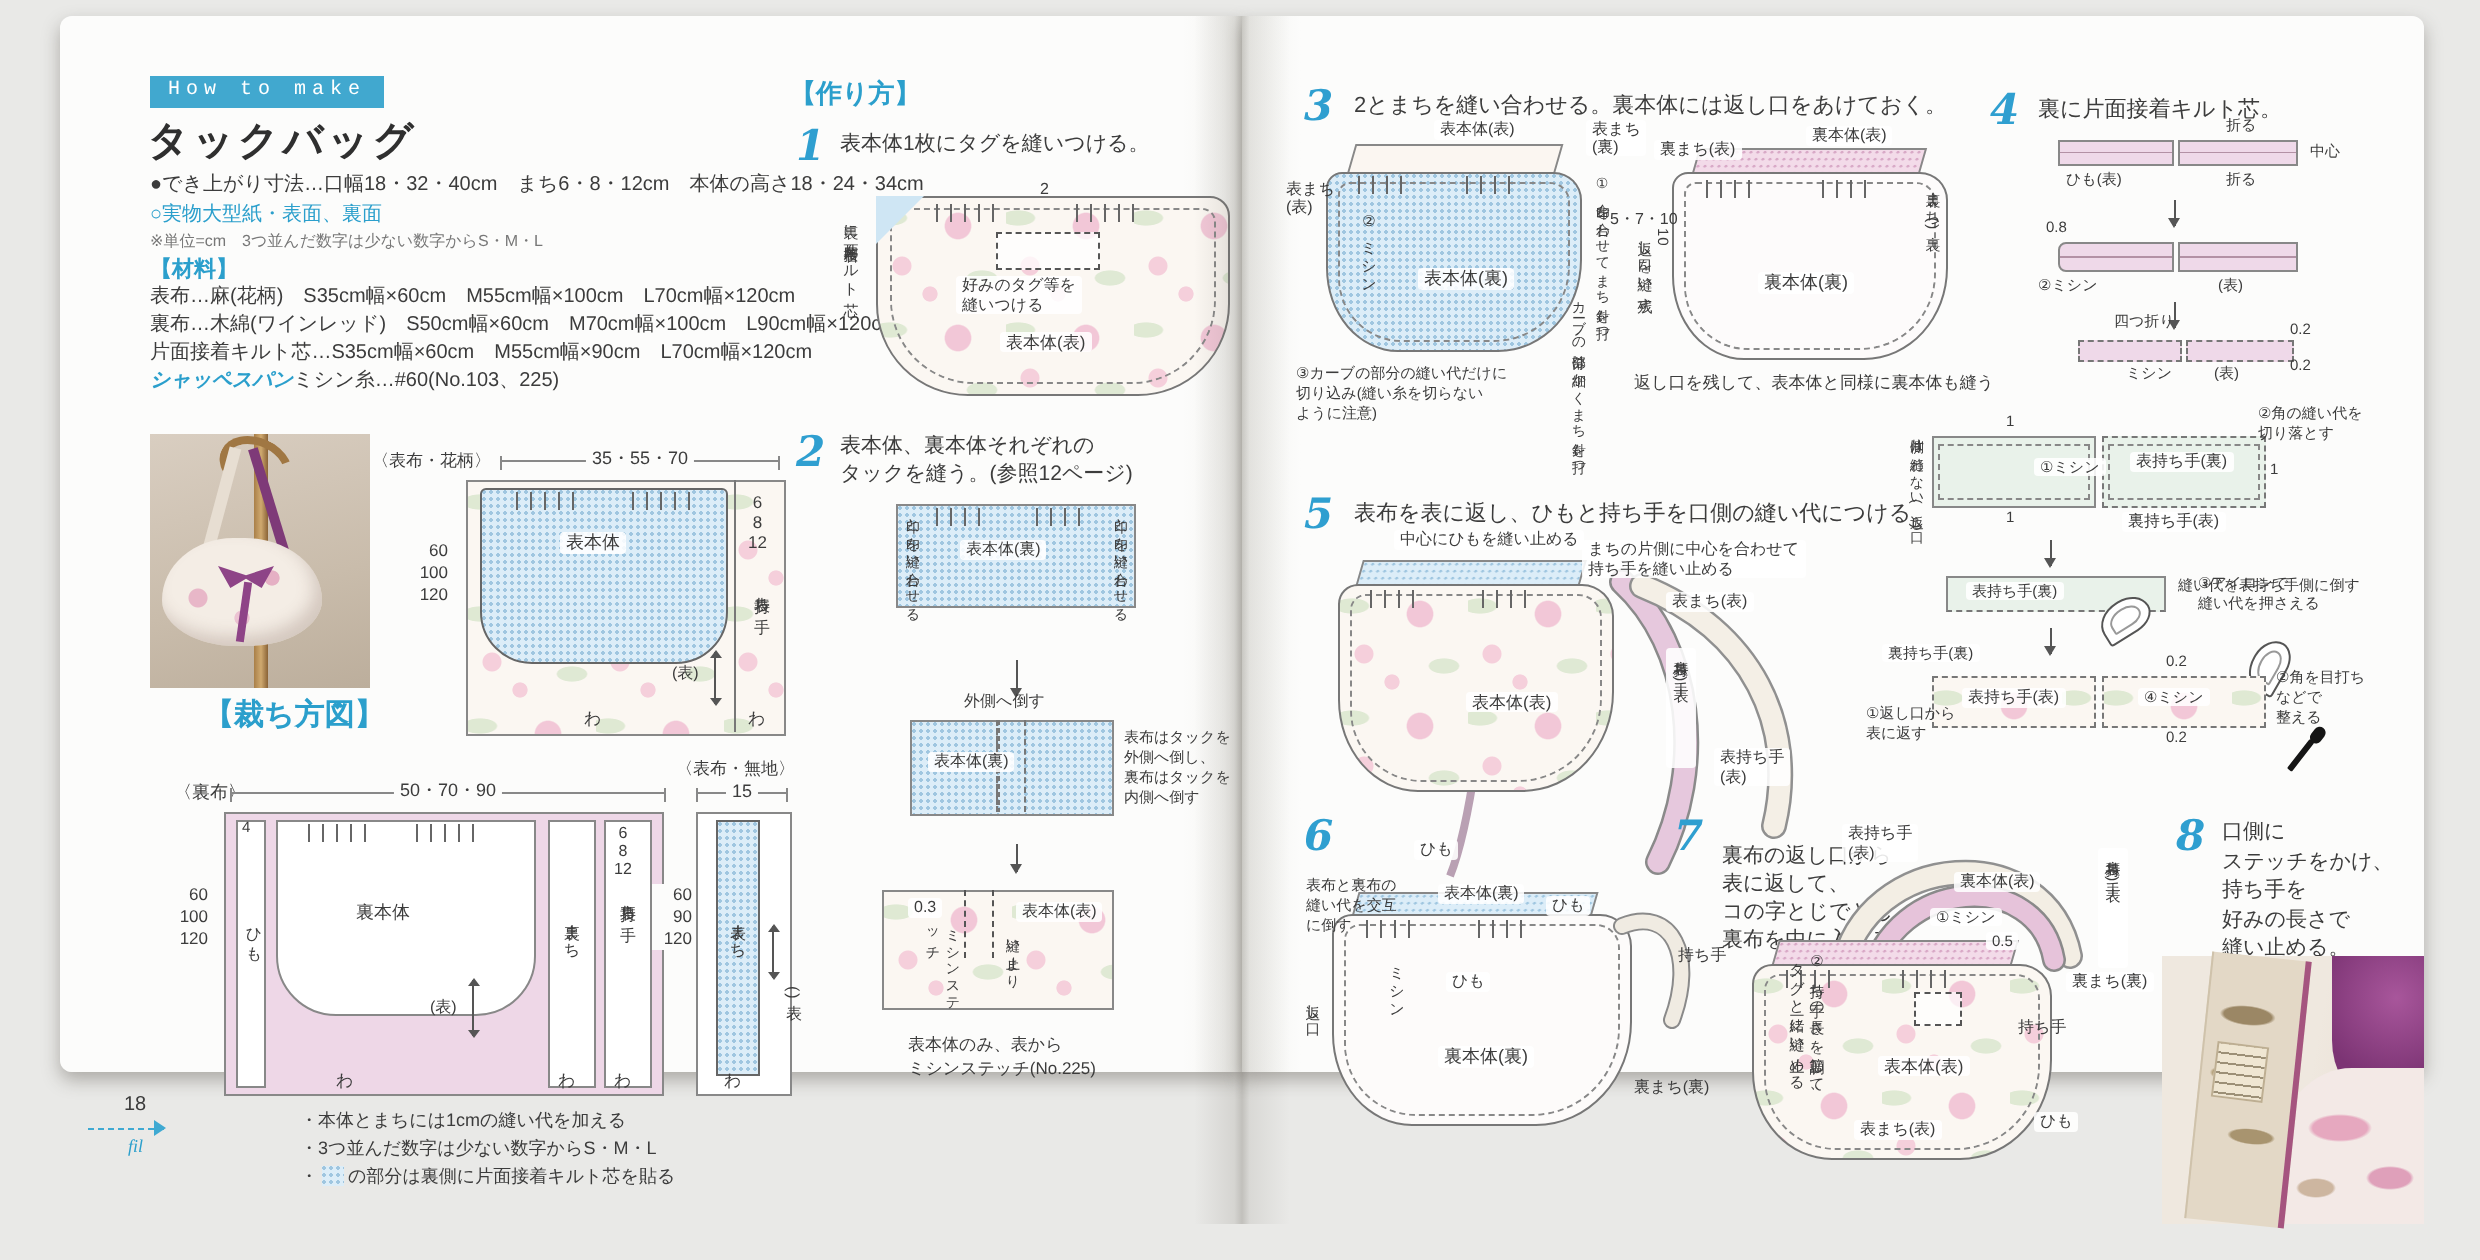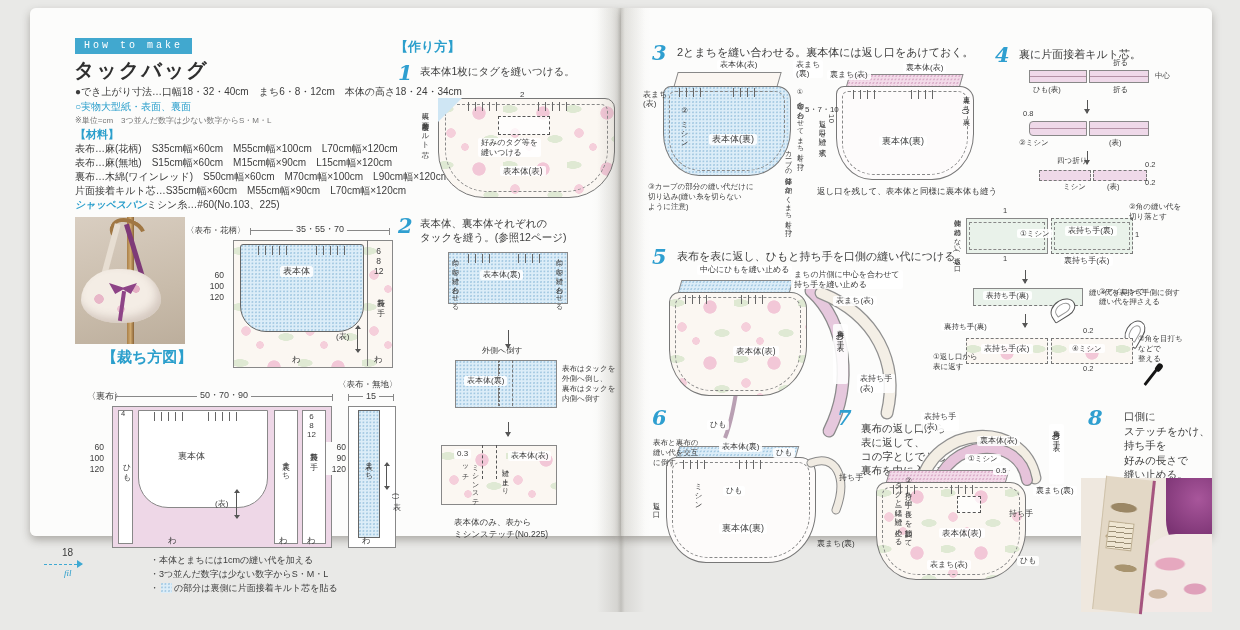--- a/index.html
+++ b/index.html
@@ -97,21 +97,20 @@
 <div class="page page-left">
 
   <span class="a badge" style="left:45px;top:30px">How to make</span>
   <div class="a title" style="left:44px;top:49px">タックバッグ</div>
   <div class="a t10" style="left:45px;top:77px">●でき上がり寸法…口幅18・32・40cm　まち6・8・12cm　本体の高さ18・24・34cm</div>
   <div class="a t10 blue" style="left:45px;top:92px">○実物大型紙・表面、裏面</div>
   <div class="a t8" style="left:45px;top:107px;color:#777">※単位=cm　3つ並んだ数字は少ない数字からS・M・L</div>
   <div class="a t11 blue bold" style="left:45px;top:119px">【材料】</div>
   <div class="a t10" style="left:45px;top:134px;line-height:14px">
     <div>表布…麻(花柄)　S35cm幅×60cm　M55cm幅×100cm　L70cm幅×120cm</div>
-    <div>表布…麻(無地)　S15cm幅×60cm　M15cm幅×90cm　L15cm幅×120cm</div>
     <div>裏布…木綿(ワインレッド)　S50cm幅×60cm　M70cm幅×100cm　L90cm幅×120cm</div>
     <div>片面接着キルト芯…S35cm幅×60cm　M55cm幅×90cm　L70cm幅×120cm</div>
     <div><span class="blue bold" style="font-style:italic">シャッペスパン</span><span>ミシン糸…#60(No.103、225)</span></div>
   </div>
 
   <div class="a photo1" style="left:45px;top:209px;width:110px;height:127px">
     <div class="pole"></div>
     <div class="hook"></div>
     <div class="pstrap2"></div>
     <div class="pstrap1"></div>
@@ -415,21 +414,21 @@
   <div class="a t75 vt chip" style="left:428px;top:416px;height:60px">裏持ち手(表)</div>
   <div class="a t8 chip" style="left:412px;top:478px">裏まち(裏)</div>
   <div class="a t75 vt pre" style="left:272px;top:468px;height:100px">②持ち手の長さを調節して、
 タグと一緒に縫い止める</div>
   <div class="a t8" style="left:388px;top:500px">持ち手</div>
   <div class="a t85 chip" style="left:318px;top:520px">表本体(表)</div>
   <div class="a t8 chip" style="left:306px;top:552px">表まち(表)</div>
   <div class="a t8 chip" style="left:396px;top:548px">ひも</div>
 
   <div class="a num" style="left:467px;top:397px">8</div>
-  <div class="a t105 pre" style="left:503px;top:401px;line-height:14.5px">口側に
+  <div class="a t105 pre" style="left:490px;top:401px;line-height:14.5px">口側に
 ステッチをかけ、
 持ち手を
 好みの長さで
 縫い止める。</div>
   <div class="a photo2" style="left:460px;top:470px;width:131px;height:134px">
     <div class="p2purple"></div>
     <div class="p2floral"></div>
     <div class="p2strap"></div>
     <div class="p2tag"></div>
   </div>

